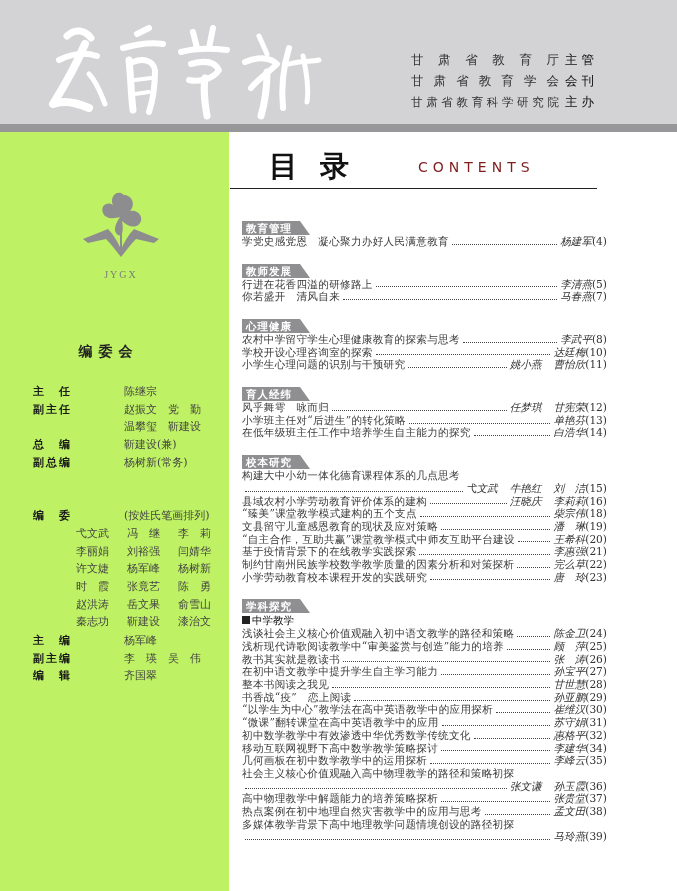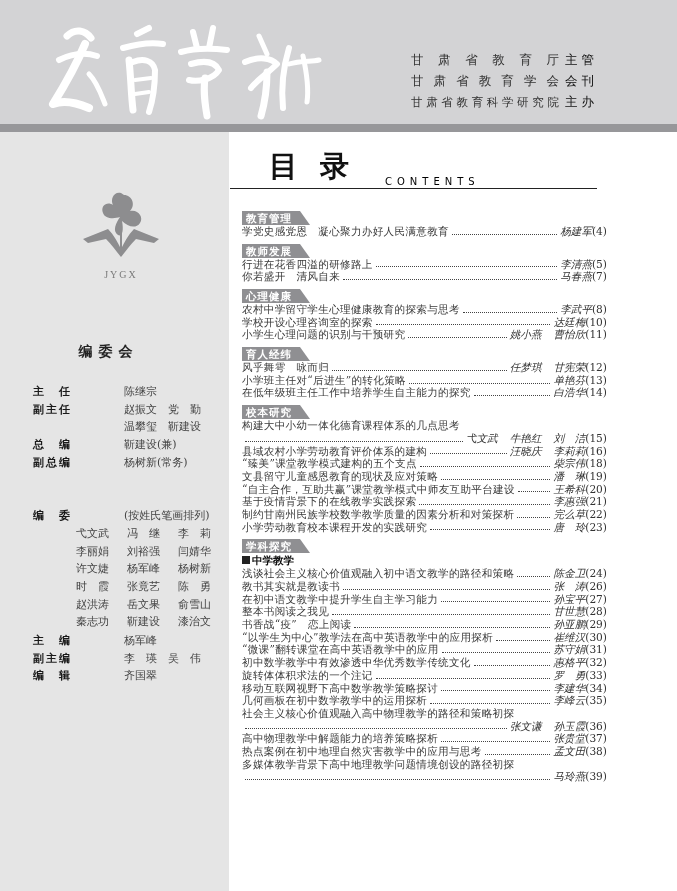--- a/index.html
+++ b/index.html
@@ -8,42 +8,42 @@
 
   .header { position:absolute; left:0; top:0; width:677px; height:124px; background:#d3d3d5; }
   .header-bar { position:absolute; left:0; top:124px; width:677px; height:8px; background:#97979a; }
   .logo-calligraphy { position:absolute; left:45px; top:8px; width:280px; height:112px; }
   .publisher { position:absolute; left:411px; top:50px; }
   .pub-row { display:flex; height:21px; align-items:center; font-size:12.5px; color:#333; }
   .pub-org { width:148px; display:flex; justify-content:space-between; font-family:"DejaVu Sans", sans-serif; font-weight:300; letter-spacing:0; }
   .pub-org span { display:inline-block; }
   .pub-role { margin-left:6px; font-family:"DejaVu Sans", sans-serif; font-weight:normal; font-size:12.5px; letter-spacing:4px; color:#111; }
 
-  .side { position:absolute; left:0; top:132px; width:229px; height:759px; background:#e5e5e5; }
+  .side { position:absolute; left:0; top:132px; width:229px; height:759px; background:#bef264; }
   .emblem { position:absolute; left:80px; top:57px; width:82px; height:80px; }
   .emblem-text { position:absolute; left:80px; top:137px; width:82px; text-align:center; font-size:10px; color:#7a7a7a; letter-spacing:2px; font-family:"Liberation Serif", serif; }
   .board-title { position:absolute; left:0; top:211px; width:203px; text-align:center; padding-left:14px; font-size:14px; font-weight:bold; letter-spacing:6px; color:#222; font-family:"DejaVu Sans", sans-serif; }
   .board { position:absolute; left:33px; top:251px; font-size:11.5px; }
   .b-row { display:flex; height:17.7px; line-height:17.7px; }
   .b-label { width:43px; font-weight:bold; font-family:"DejaVu Sans", sans-serif; font-size:11px; color:#1a1a1a; display:flex; justify-content:space-between; padding-right:6px; }
   .b-val { color:#444; font-family:"DejaVu Serif", serif; font-size:11px; white-space:pre;padding-left:48px; }
   .members { position:absolute; left:76px; top:528px; font-size:11px; color:#444; }
   .m-row { display:flex; height:17.7px; line-height:17.7px; }
   .m-cell-wrap { width:51px; padding-right:7px; }
 
-  .toc-head { position:absolute; left:269px; top:147px; display:flex; align-items:flex-end; }
+  .toc-head { position:absolute; left:269px; top:147px; display:flex; align-items:center;gap:47px; }
   .toc-title { font-size:29px; font-weight:bold; letter-spacing:22px; color:#111; font-family:"DejaVu Serif", serif; }
-  .toc-en { margin-left:14px; font-size:10px; letter-spacing:5px; color:#000000; font-family:"DejaVu Sans", sans-serif; }
+  .toc-en { font-size:14px; letter-spacing:5px; color:#7f1d1d; font-family:"DejaVu Sans", sans-serif; }
   .toc-rule { position:absolute; left:230px; top:188px; width:367px; height:1px; background:#222; }
 
   .toc { position:absolute; left:242px; top:205px; width:365px; font-size:10.6px; }
-  .sec { display:inline-block; height:14px; line-height:14px; margin-top:6px; }
+  .sec { display:inline-block; height:14px; line-height:14px; margin-top:16px; }
   .sec-tag { position:relative; display:inline-block; background:#8f8f92; color:#fff; font-family:"DejaVu Sans", sans-serif; font-weight:bold; font-size:10.5px; padding:0 8px 0 4px; letter-spacing:1px; height:14px; line-height:14px; }
   .sec-tag::after { content:""; position:absolute; right:-10px; top:0; border-left:10px solid #8f8f92; border-top:14px solid transparent; }
-  .sub { font-family:"DejaVu Sans", sans-serif; font-weight:bold; font-size:10.5px; height:14px; line-height:14px; display:flex; align-items:center; color:#111; }
+  .sub { font-family:"DejaVu Sans", sans-serif; font-weight:normal; font-size:10.5px; height:14px; line-height:14px; display:flex; align-items:center; color:#111; }
   .sub-box { display:inline-block; width:8px; height:8px; background:#222; margin-right:2px; }
   .row { display:flex; align-items:flex-end; height:12.7px; line-height:12.7px; color:#3a3a3a; white-space:nowrap; }
   .row .t { flex:none; letter-spacing:0.3px; }
   .row .dots { flex:1; border-bottom:1.3px dotted #444; margin:0 3px 3px 3px; height:1px; }
   .row .a { flex:none; font-style:italic; color:#333; }
   .row .p { flex:none; color:#333; }
   .row .a2 { flex:none; font-style:italic; color:#333; margin-right:12px; }
   .row.cont { padding-left:0; }
 </style>
 </head>
@@ -336,20 +336,25 @@
       <span class="p">(23)</span>
     </div><div class="sec"><span class="sec-tag">学科探究</span></div><div class="sub">
       <span class="sub-box"></span>
       <span>中学教学</span>
     </div><div class="row">
       <span class="t">浅谈社会主义核心价值观融入初中语文教学的路径和策略</span>
       <span class="dots"></span>
       <span class="a">陈金卫</span>
       <span class="p">(24)</span>
     </div><div class="row">
+      <span class="t">浅析现代诗歌阅读教学中“审美鉴赏与创造”能力的培养</span>
+      <span class="dots"></span>
+      <span class="a">顾　萍</span>
+      <span class="p">(25)</span>
+    </div><div class="row">
       <span class="t">教书其实就是教读书</span>
       <span class="dots"></span>
       <span class="a">张　涛</span>
       <span class="p">(26)</span>
     </div><div class="row">
       <span class="t">在初中语文教学中提升学生自主学习能力</span>
       <span class="dots"></span>
       <span class="a">孙宝平</span>
       <span class="p">(27)</span>
     </div><div class="row">
@@ -370,25 +375,20 @@
     </div><div class="row">
       <span class="t">“微课”翻转课堂在高中英语教学中的应用</span>
       <span class="dots"></span>
       <span class="a">苏守娟</span>
       <span class="p">(31)</span>
     </div><div class="row">
       <span class="t">初中数学教学中有效渗透中华优秀数学传统文化</span>
       <span class="dots"></span>
       <span class="a">惠格平</span>
       <span class="p">(32)</span>
-    </div><div class="row">
-      <span class="t">旋转体体积求法的一个注记</span>
-      <span class="dots"></span>
-      <span class="a">罗　勇</span>
-      <span class="p">(33)</span>
     </div><div class="row">
       <span class="t">移动互联网视野下高中数学教学策略探讨</span>
       <span class="dots"></span>
       <span class="a">李建华</span>
       <span class="p">(34)</span>
     </div><div class="row">
       <span class="t">几何画板在初中数学教学中的运用探析</span>
       <span class="dots"></span>
       <span class="a">李峰云</span>
       <span class="p">(35)</span>

